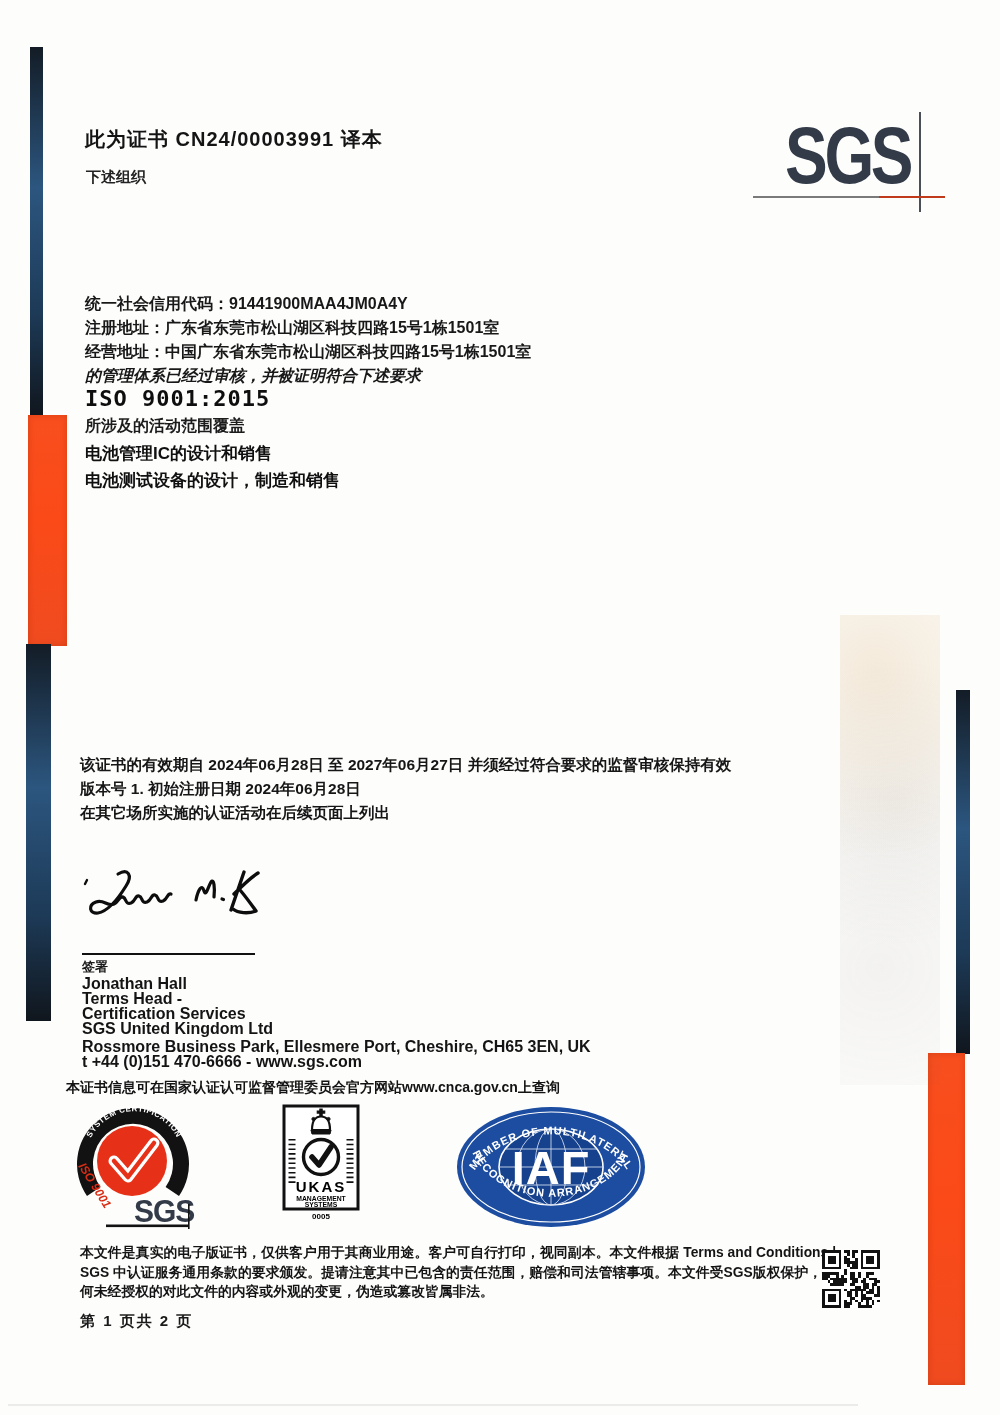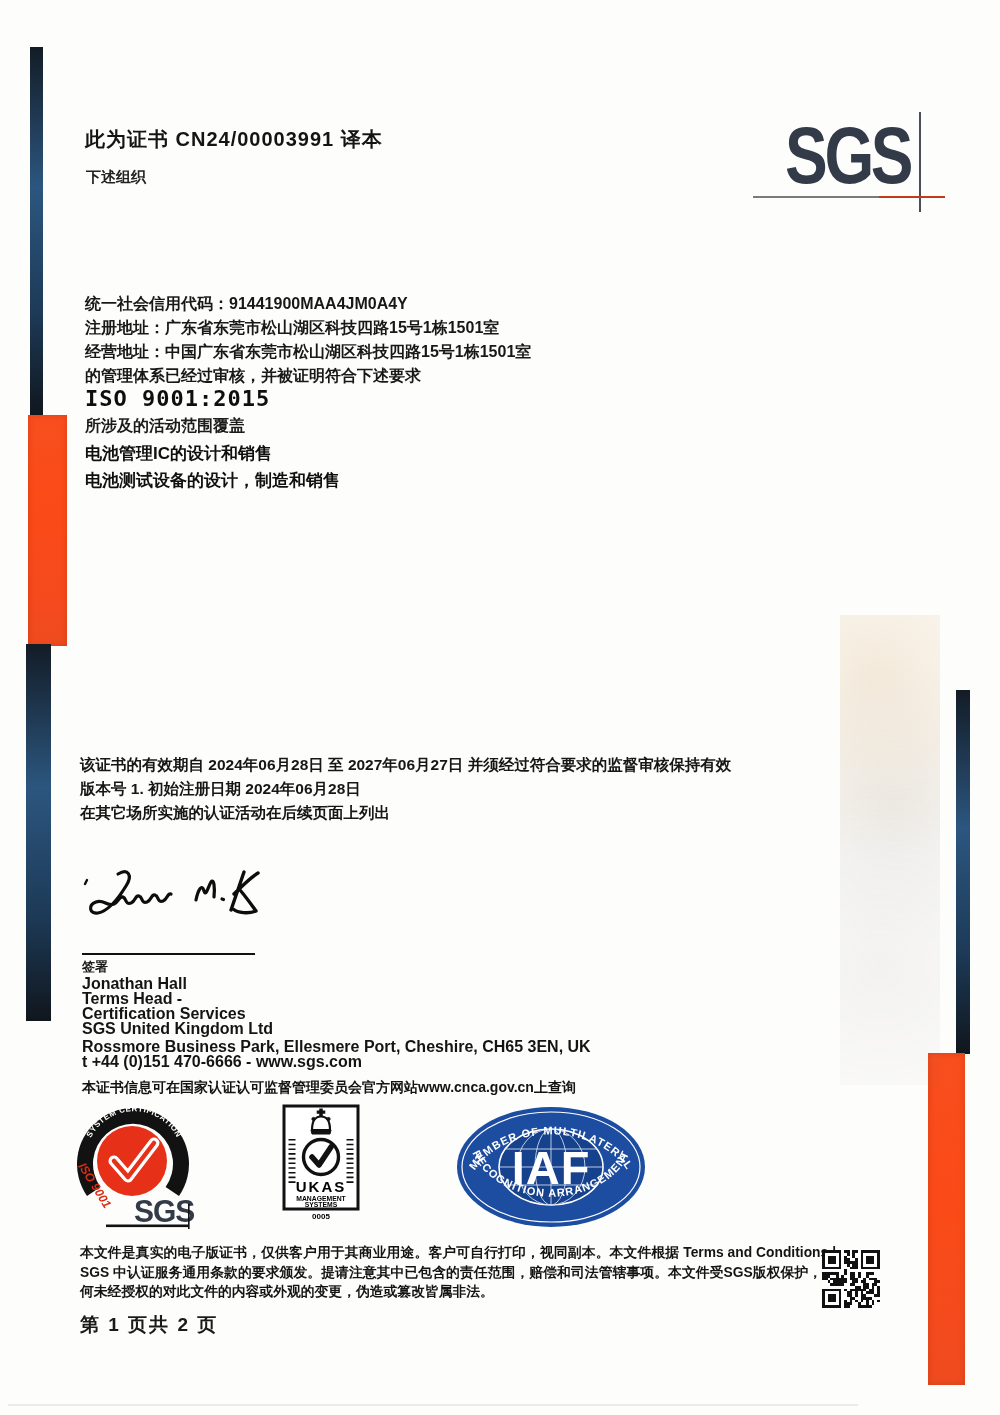--- a/index.html
+++ b/index.html
@@ -26,21 +26,21 @@
   .iso-line{font-family:"DejaVu Sans Mono","Liberation Mono",monospace;font-size:22px;font-weight:700;color:#0e0e0e;letter-spacing:1px;}
   .scope-heading{font-size:16px;font-weight:700;color:#1c1c1c;}
   .scope-item{font-size:17px;font-weight:800;color:#101010;white-space:nowrap;}
   .validity-line{font-size:15.5px;font-weight:700;color:#161616;white-space:nowrap;}
   .sig-line{height:2px;background:#111;}
   .sig-label{font-size:13px;font-weight:700;color:#1b1b1b;}
   .mono-block{font-family:Liberation Sans, sans-serif;font-size:16px;font-weight:700;color:#141414;line-height:15px;white-space:nowrap;}
   .mono-gap{margin-top:3px;}
   .verify-note{font-size:14px;font-weight:700;color:#131313;white-space:nowrap;}
   .legal{font-size:13.8px;font-weight:700;color:#141414;line-height:19.5px;text-align:justify;}
-  .page-info{font-size:19px;font-weight:700;color:#1a1a1a;letter-spacing:2px;}
+  .page-info{font-size:15px;font-weight:700;color:#1a1a1a;letter-spacing:2px;}
   .watermark{
     background:
       radial-gradient(circle at 35% 12%, rgba(205,150,70,.18), transparent 45%),
       radial-gradient(circle at 55% 40%, rgba(120,110,100,.10), transparent 50%),
       radial-gradient(circle at 40% 75%, rgba(120,110,100,.08), transparent 55%);
     filter:blur(.5px);
   }
   .scan-edge-bottom{background:rgba(0,0,0,.07);}
   svg text{font-family:"Liberation Sans","DejaVu Sans",sans-serif;}
 </style>
@@ -62,21 +62,21 @@
   <div class="abs" style="left:919px;top:112px;width:2px;height:100px;background:#4a4f57;"></div>
   <div class="abs" style="left:753px;top:196px;width:126px;height:2px;background:#7a7a7a;"></div>
   <div class="abs" style="left:879px;top:196px;width:66px;height:2px;background:#c23a1c;"></div>
 
   <div class="abs copy-notice" style="left:85px;top:126px;">此为证书 CN24/00003991 译本</div>
   <div class="abs org-label" style="left:86px;top:168px;">下述组织</div>
 
   <div class="abs detail-line" style="left:85px;top:294px;">统一社会信用代码：91441900MAA4JM0A4Y</div>
   <div class="abs detail-line" style="left:85px;top:318px;">注册地址：广东省东莞市松山湖区科技四路15号1栋1501室</div>
   <div class="abs detail-line" style="left:85px;top:342px;">经营地址：中国广东省东莞市松山湖区科技四路15号1栋1501室</div>
-  <div class="abs detail-line" style="left:85px;top:366px;">的管理体系已经过审核，并被证明符合下述要求</div>
+  <div class="abs detail-line" style="left:85px;top:366px;font-style:italic;">的管理体系已经过审核，并被证明符合下述要求</div>
   <div class="abs iso-line" style="left:85px;top:386px;">ISO 9001:2015</div>
 
   <div class="abs scope-heading" style="left:85px;top:416px;">所涉及的活动范围覆盖</div>
   <div class="abs scope-item" style="left:85px;top:442px;">电池管理IC的设计和销售</div>
   <div class="abs scope-item" style="left:85px;top:469px;">电池测试设备的设计，制造和销售</div>
 
   <div class="abs validity-line" style="left:80px;top:755px;">该证书的有效期自 2024年06月28日 至 2027年06月27日 并须经过符合要求的监督审核保持有效</div>
   <div class="abs validity-line" style="left:80px;top:779px;">版本号 1. 初始注册日期 2024年06月28日</div>
   <div class="abs validity-line" style="left:80px;top:803px;">在其它场所实施的认证活动在后续页面上列出</div>
 
@@ -94,21 +94,21 @@
   <div class="abs sig-label" style="left:82px;top:958px;">签署</div>
   <div class="abs" style="left:82px;top:976px;">
     <div class="mono-block">Jonathan Hall</div>
     <div class="mono-block">Terms Head -</div>
     <div class="mono-block">Certification Services</div>
     <div class="mono-block">SGS United Kingdom Ltd</div>
     <div class="mono-block mono-gap">Rossmore Business Park, Ellesmere Port, Cheshire, CH65 3EN, UK</div>
     <div class="mono-block">t +44 (0)151 470-6666 - www.sgs.com</div>
   </div>
 
-  <div class="abs verify-note" style="left:82px;top:1079px;">本证书信息可在国家认证认可监督管理委员会官方网站www.cnca.gov.cn上查询</div>
+  <div class="abs verify-note" style="left:66px;top:1079px;">本证书信息可在国家认证认可监督管理委员会官方网站www.cnca.gov.cn上查询</div>
 
   <svg class="abs" style="left:66px;top:1100px;" width="134" height="132" viewBox="0 0 134 132">
     <defs>
       <path id="arcTop" d="M24 40 A48 48 0 0 1 112 40" fill="none"></path>
     </defs>
     <path d="M21 96 A56 56 0 1 1 113 96 L99.6 87 A40 40 0 1 0 34.4 87 Z" fill="#121212"></path>
     <circle cx="66" cy="61" r="35" fill="#e63118"></circle>
     <path d="M48 61 L62 77 L88 43" fill="none" stroke="#ffffff" stroke-width="11" stroke-linecap="round" stroke-linejoin="round"></path>
     <path d="M48 61 L62 77 L88 43" fill="none" stroke="#e63118" stroke-width="4.5" stroke-linecap="round" stroke-linejoin="round"></path>
     <text font-size="8" font-weight="bold" fill="#ffffff" letter-spacing=".5">

